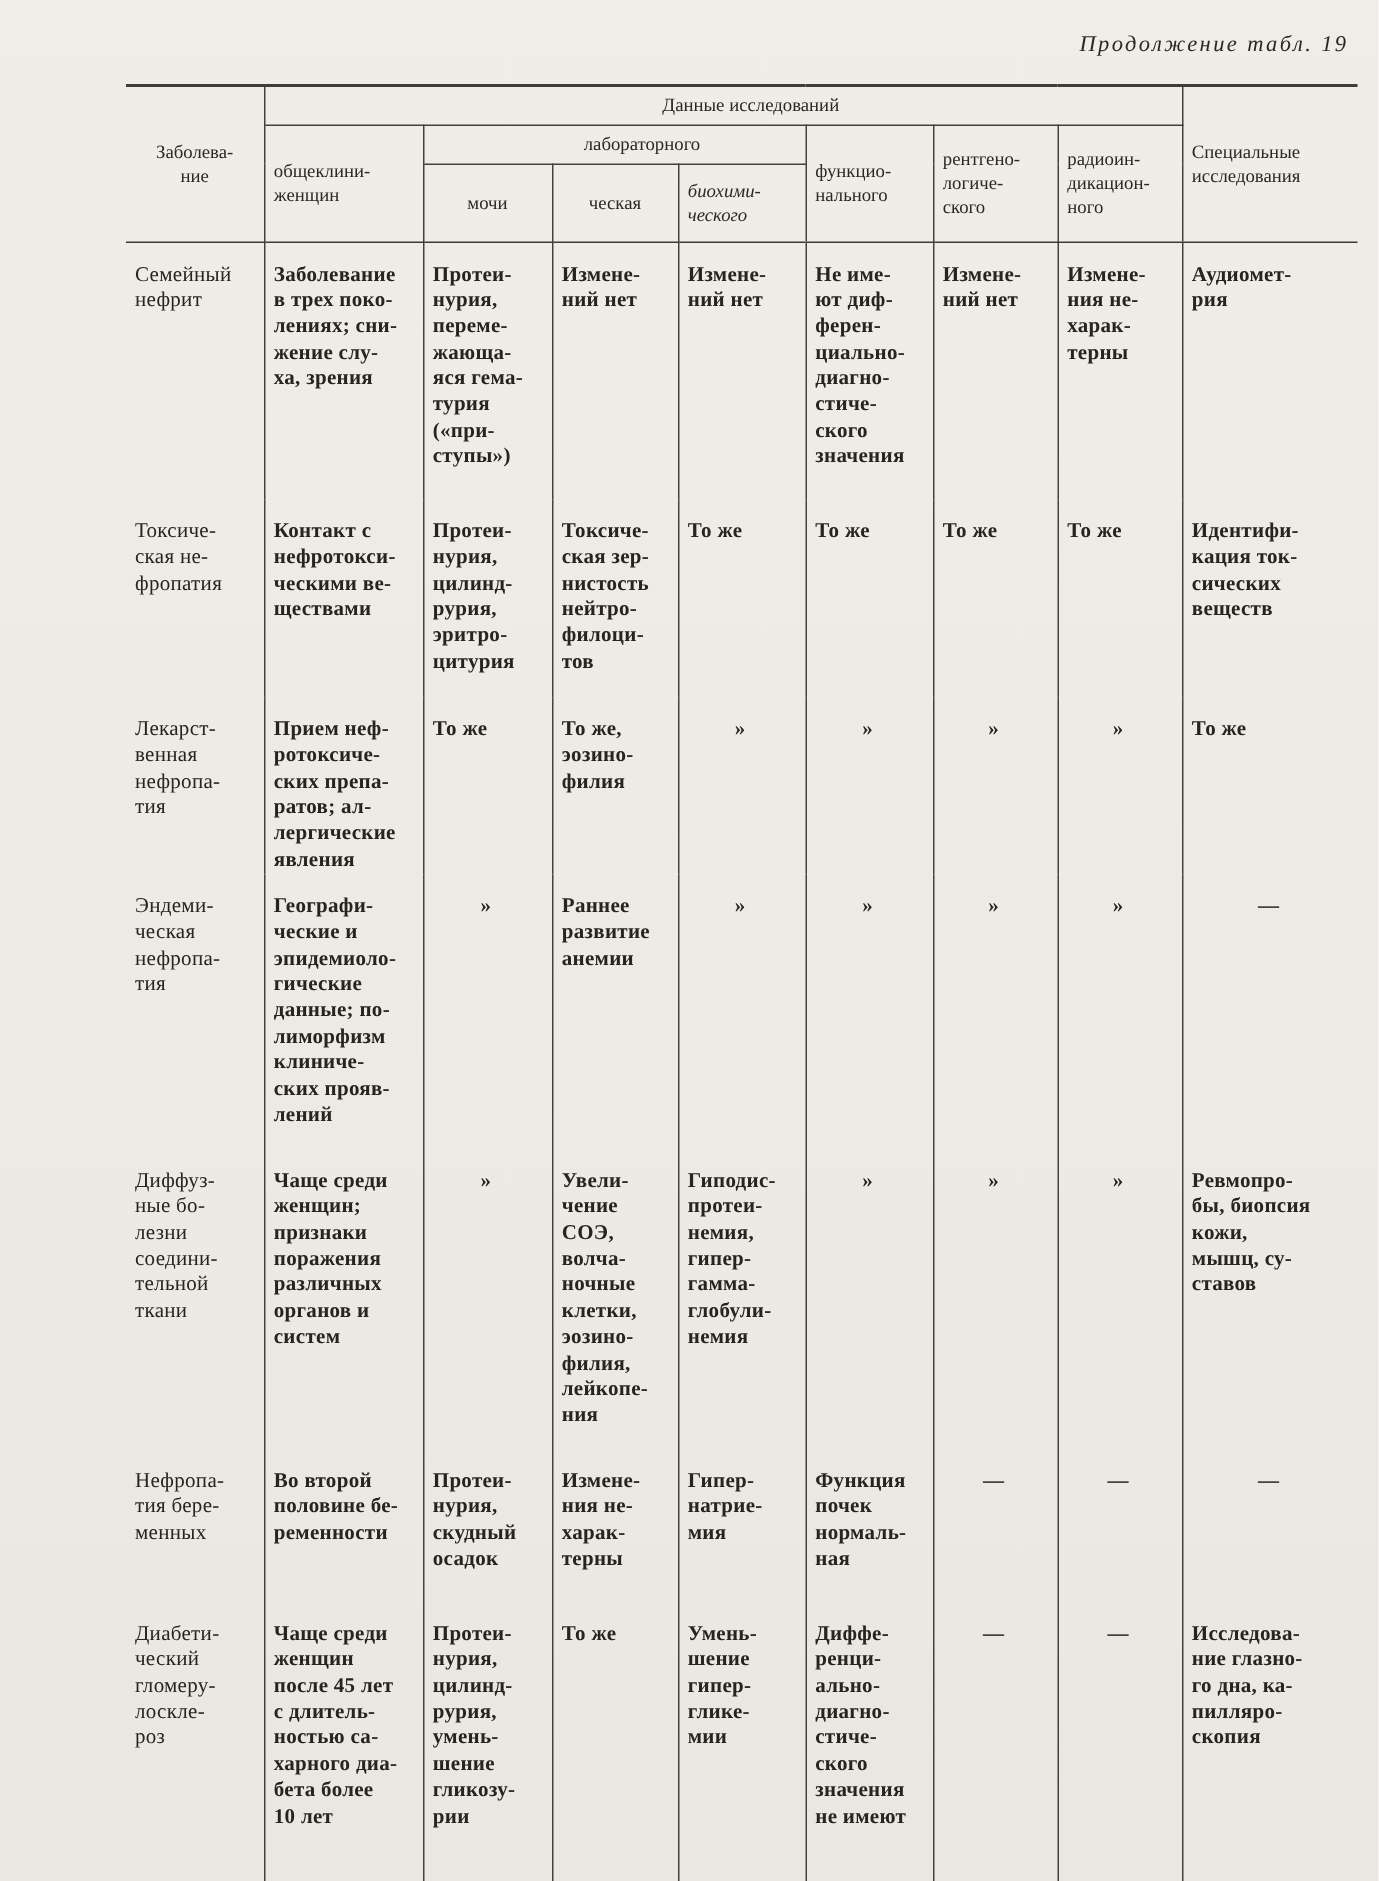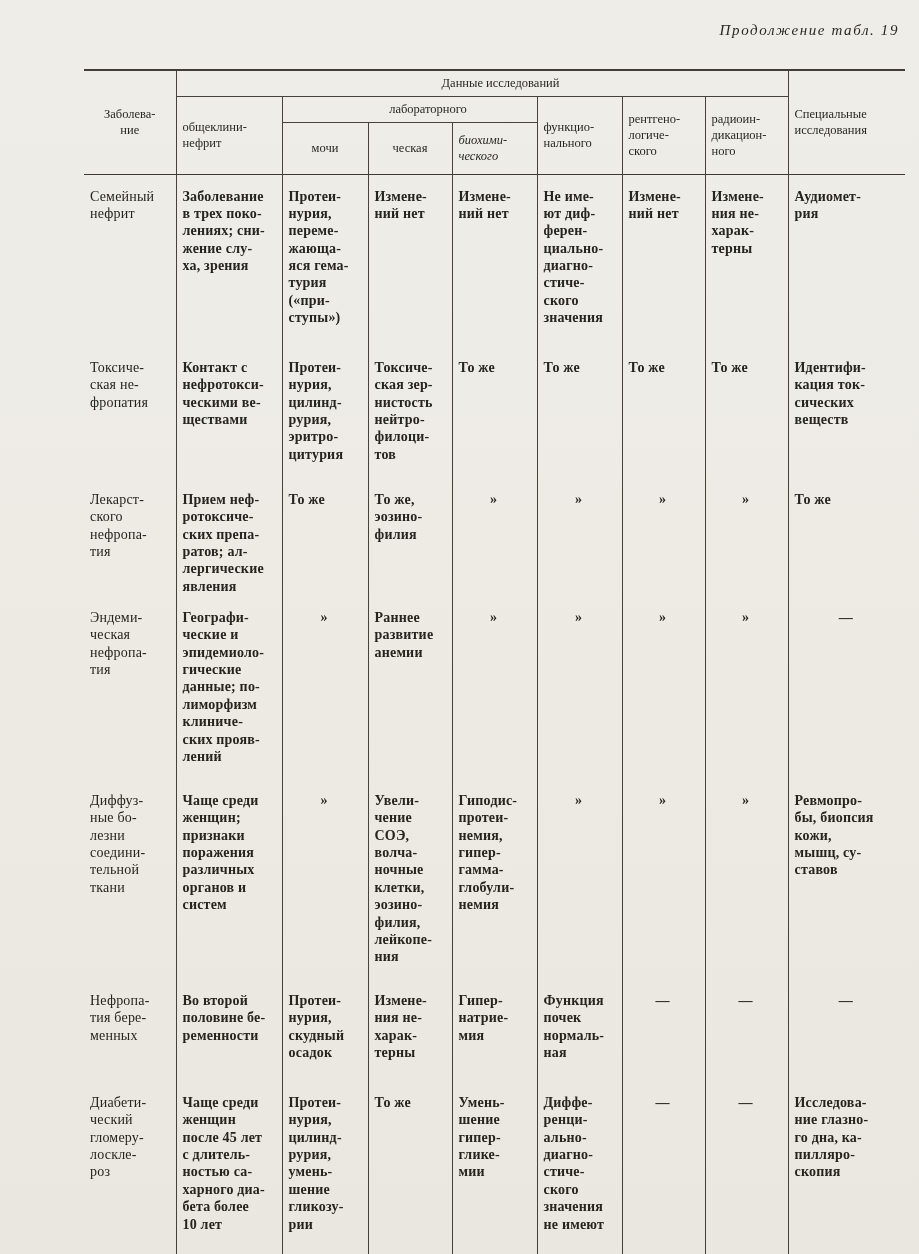--- a/index.html
+++ b/index.html
@@ -5,21 +5,21 @@
   * { margin:0; padding:0; box-sizing:border-box; }
   html,body { width:919px; height:1254px; overflow:hidden; }
   body {
     background: linear-gradient(180deg,#efede8 0%, #eceae3 60%, #e9e7e0 100%);
     font-family:"Liberation Serif", serif;
     color:#26241f;
   }
   .page { position:relative; width:919px; height:1254px; padding:22px 14px 0 84px; }
   .caption {
     text-align:right; font-style:italic; font-size:15px;
-    letter-spacing:1.6px; margin-bottom:30px; padding-right:6px; color:#2a2823;
+    letter-spacing:1.6px; margin-bottom:17px; padding-right:6px; color:#2a2823;
   }
   table {
     border-collapse:collapse; table-layout:fixed; width:821px;
     border-top:2px solid #403d37;
   }
   th, td { font-weight:normal; white-space:pre-line; }
   thead th {
     font-size:12.5px; line-height:1.3; text-align:center; vertical-align:middle;
     padding:3px 3px; color:#2a2823;
   }
@@ -60,21 +60,21 @@
     <thead>
       <tr class="hr1">
         <th rowspan="3" class="br hb">Заболева-
 ние</th>
         <th colspan="7" class="bb br">Данные исследований</th>
         <th rowspan="3" class="hb ta-l">Специальные
 исследования</th>
       </tr>
       <tr class="hr2">
         <th rowspan="2" class="br hb ta-l">общеклини-
-нефрит</th>
+женщин</th>
         <th colspan="3" class="bb br">лабораторного</th>
         <th rowspan="2" class="br hb ta-l">функцио-
 нального</th>
         <th rowspan="2" class="br hb ta-l">рентгено-
 логиче-
 ского</th>
         <th rowspan="2" class="br hb ta-l">радиоин-
 дикацион-
 ного</th>
       </tr>
@@ -147,21 +147,21 @@
         <td>То же</td>
         <td>То же</td>
         <td>То же</td>
         <td>Идентифи-
 кация ток-
 сических
 веществ</td>
       </tr>
       <tr style="height:118px">
         <td>Лекарст-
-ского
+венная
 нефропа-
 тия</td>
         <td>Прием неф-
 ротоксиче-
 ских препа-
 ратов; ал-
 лергические
 явления</td>
         <td>То же</td>
         <td>То же,

